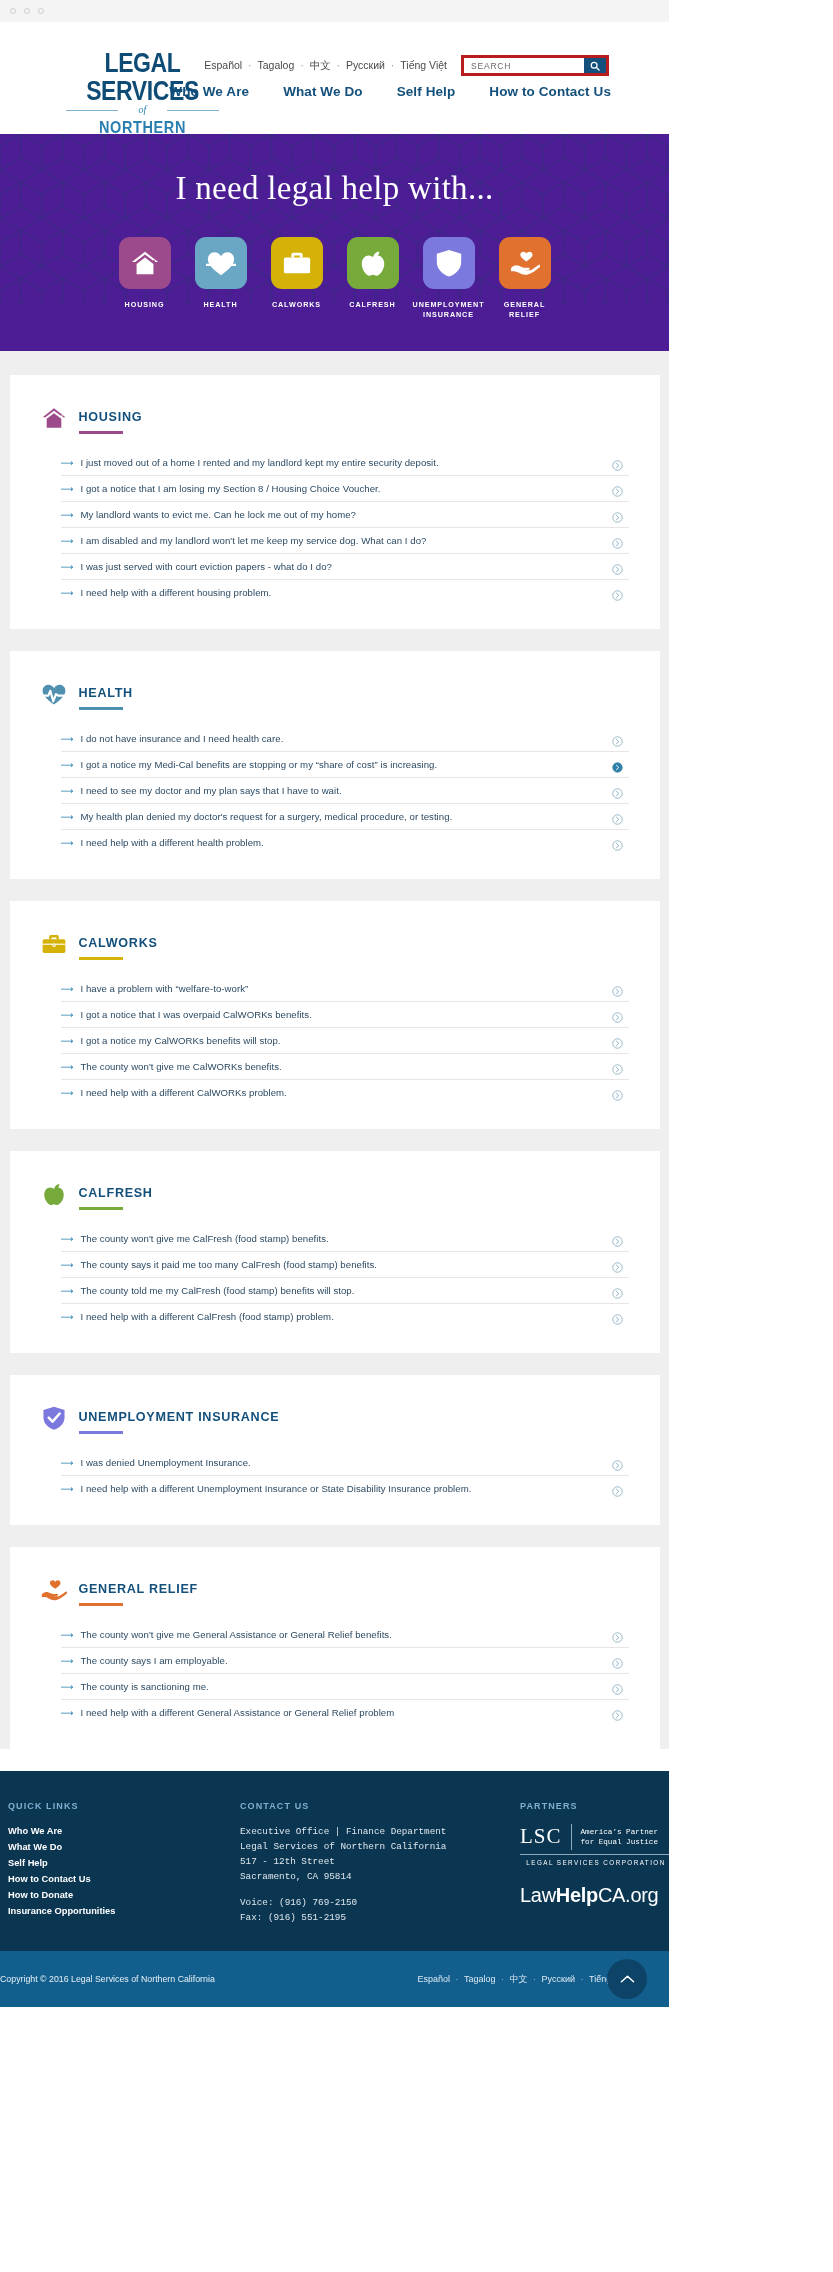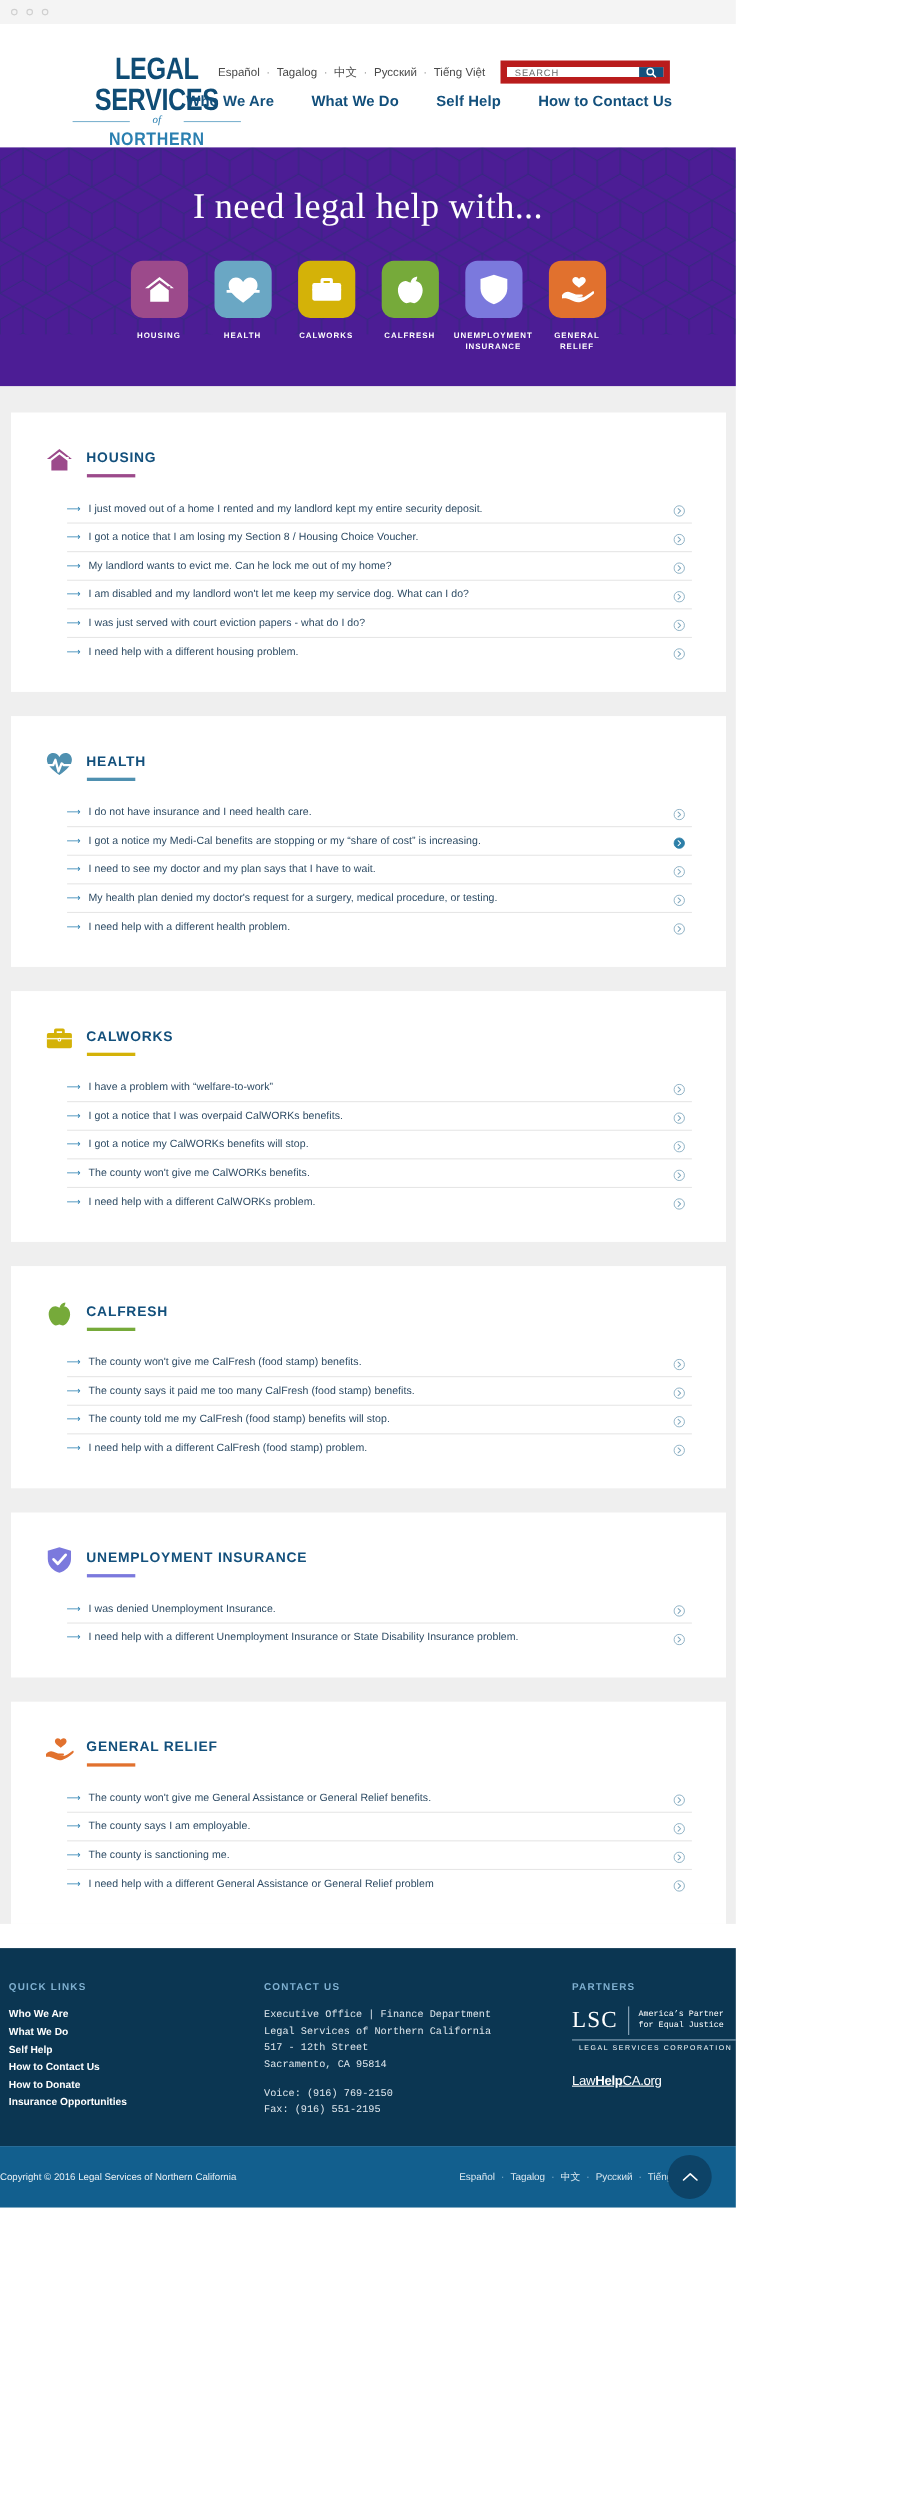--- a/index.html
+++ b/index.html
@@ -26,21 +26,21 @@
   .logo-of:before { left:6px; }
   .logo-of:after  { right:6px; }
   .logo-bot { font-weight:bold; font-size:14.5px; letter-spacing:0.6px; color:#2a7fb0; margin-top:3px;
               transform:scaleY(1.15); transform-origin:center top; }
 
   .lang-row { position:absolute; right:60px; top:33px; display:flex; align-items:center; gap:0; }
   .lang-links { font-size:10.5px; color:#4a4a4a; margin-right:14px; white-space:nowrap; }
   .lang-links a { color:#4a4a4a; text-decoration:none; }
   .lang-sep { color:#9a9a9a; padding:0 3px; }
 
-  .search-wrap { display:flex; height:21px; border:6px solid #b91c1c; }
+  .search-wrap { display:flex; height:21px; border:3px solid #b91c1c; }
   .search-input { width:120px; border:none; outline:none; font-size:8.5px; letter-spacing:0.8px;
                   padding:0 7px; color:#6a6a6a; font-family:"Liberation Sans", sans-serif; background:#fff; }
   .search-input::placeholder { color:#6a6a6a; }
   .search-btn { width:22px; background:#13507c; border:none; color:#fff; display:flex; align-items:center;
                 justify-content:center; cursor:pointer; }
 
   .mainnav { position:absolute; right:58px; top:62px; display:flex; gap:34px; }
   .mainnav a { color:#13507c; font-weight:bold; font-size:13.5px; text-decoration:none; letter-spacing:0.1px; }
 
   
@@ -84,21 +84,21 @@
   .ftext { color:#dfe7ed; font-size:9.3px; line-height:1.62;font-family:Liberation Mono, monospace; }
   .fspace { height:11px; }
 
   .lsc { margin-top:12px; }
   .lsc-row { display:flex; align-items:center; gap:9px; }
   .lsc-mark { font-family:"Liberation Serif", serif; font-size:21px; color:#fff; letter-spacing:1px; line-height:1; }
   .lsc-div { width:1px; height:26px; background:#8fa9bd; }
   .lsc-tag { font-family:Liberation Mono, monospace; font-size:7.6px; color:#fff; line-height:1.35; }
   .lsc-sub { color:#fff; font-size:6.3px; letter-spacing:1.45px; margin-top:4px; border-top:1px solid #8fa9bd;
              padding-top:4px; width:152px; text-align:center; }
-  .lawhelp { color:#fff; font-size:12px; margin-top:18px; letter-spacing:-0.3px;text-decoration:underline; }
+  .lawhelp { color:#fff; font-size:20px; margin-top:18px; letter-spacing:-0.3px; }
   .lawhelp b { font-weight:bold; }
 
   
   .bottombar { background:#125f8e; height:56px; position:relative; }
   .bb-inner { width:713px; margin:0 auto; height:56px; display:flex; align-items:center;
               justify-content:space-between; }
   .bb-copy { color:#e8f0f5; font-size:8.8px; }
   .bb-langs { color:#dce9f1; font-size:9px; margin-right:84px; white-space:nowrap; }
   .bb-langs a { color:#dce9f1; text-decoration:none; }
   .bb-langs .lang-sep { color:#9cc3da; }

